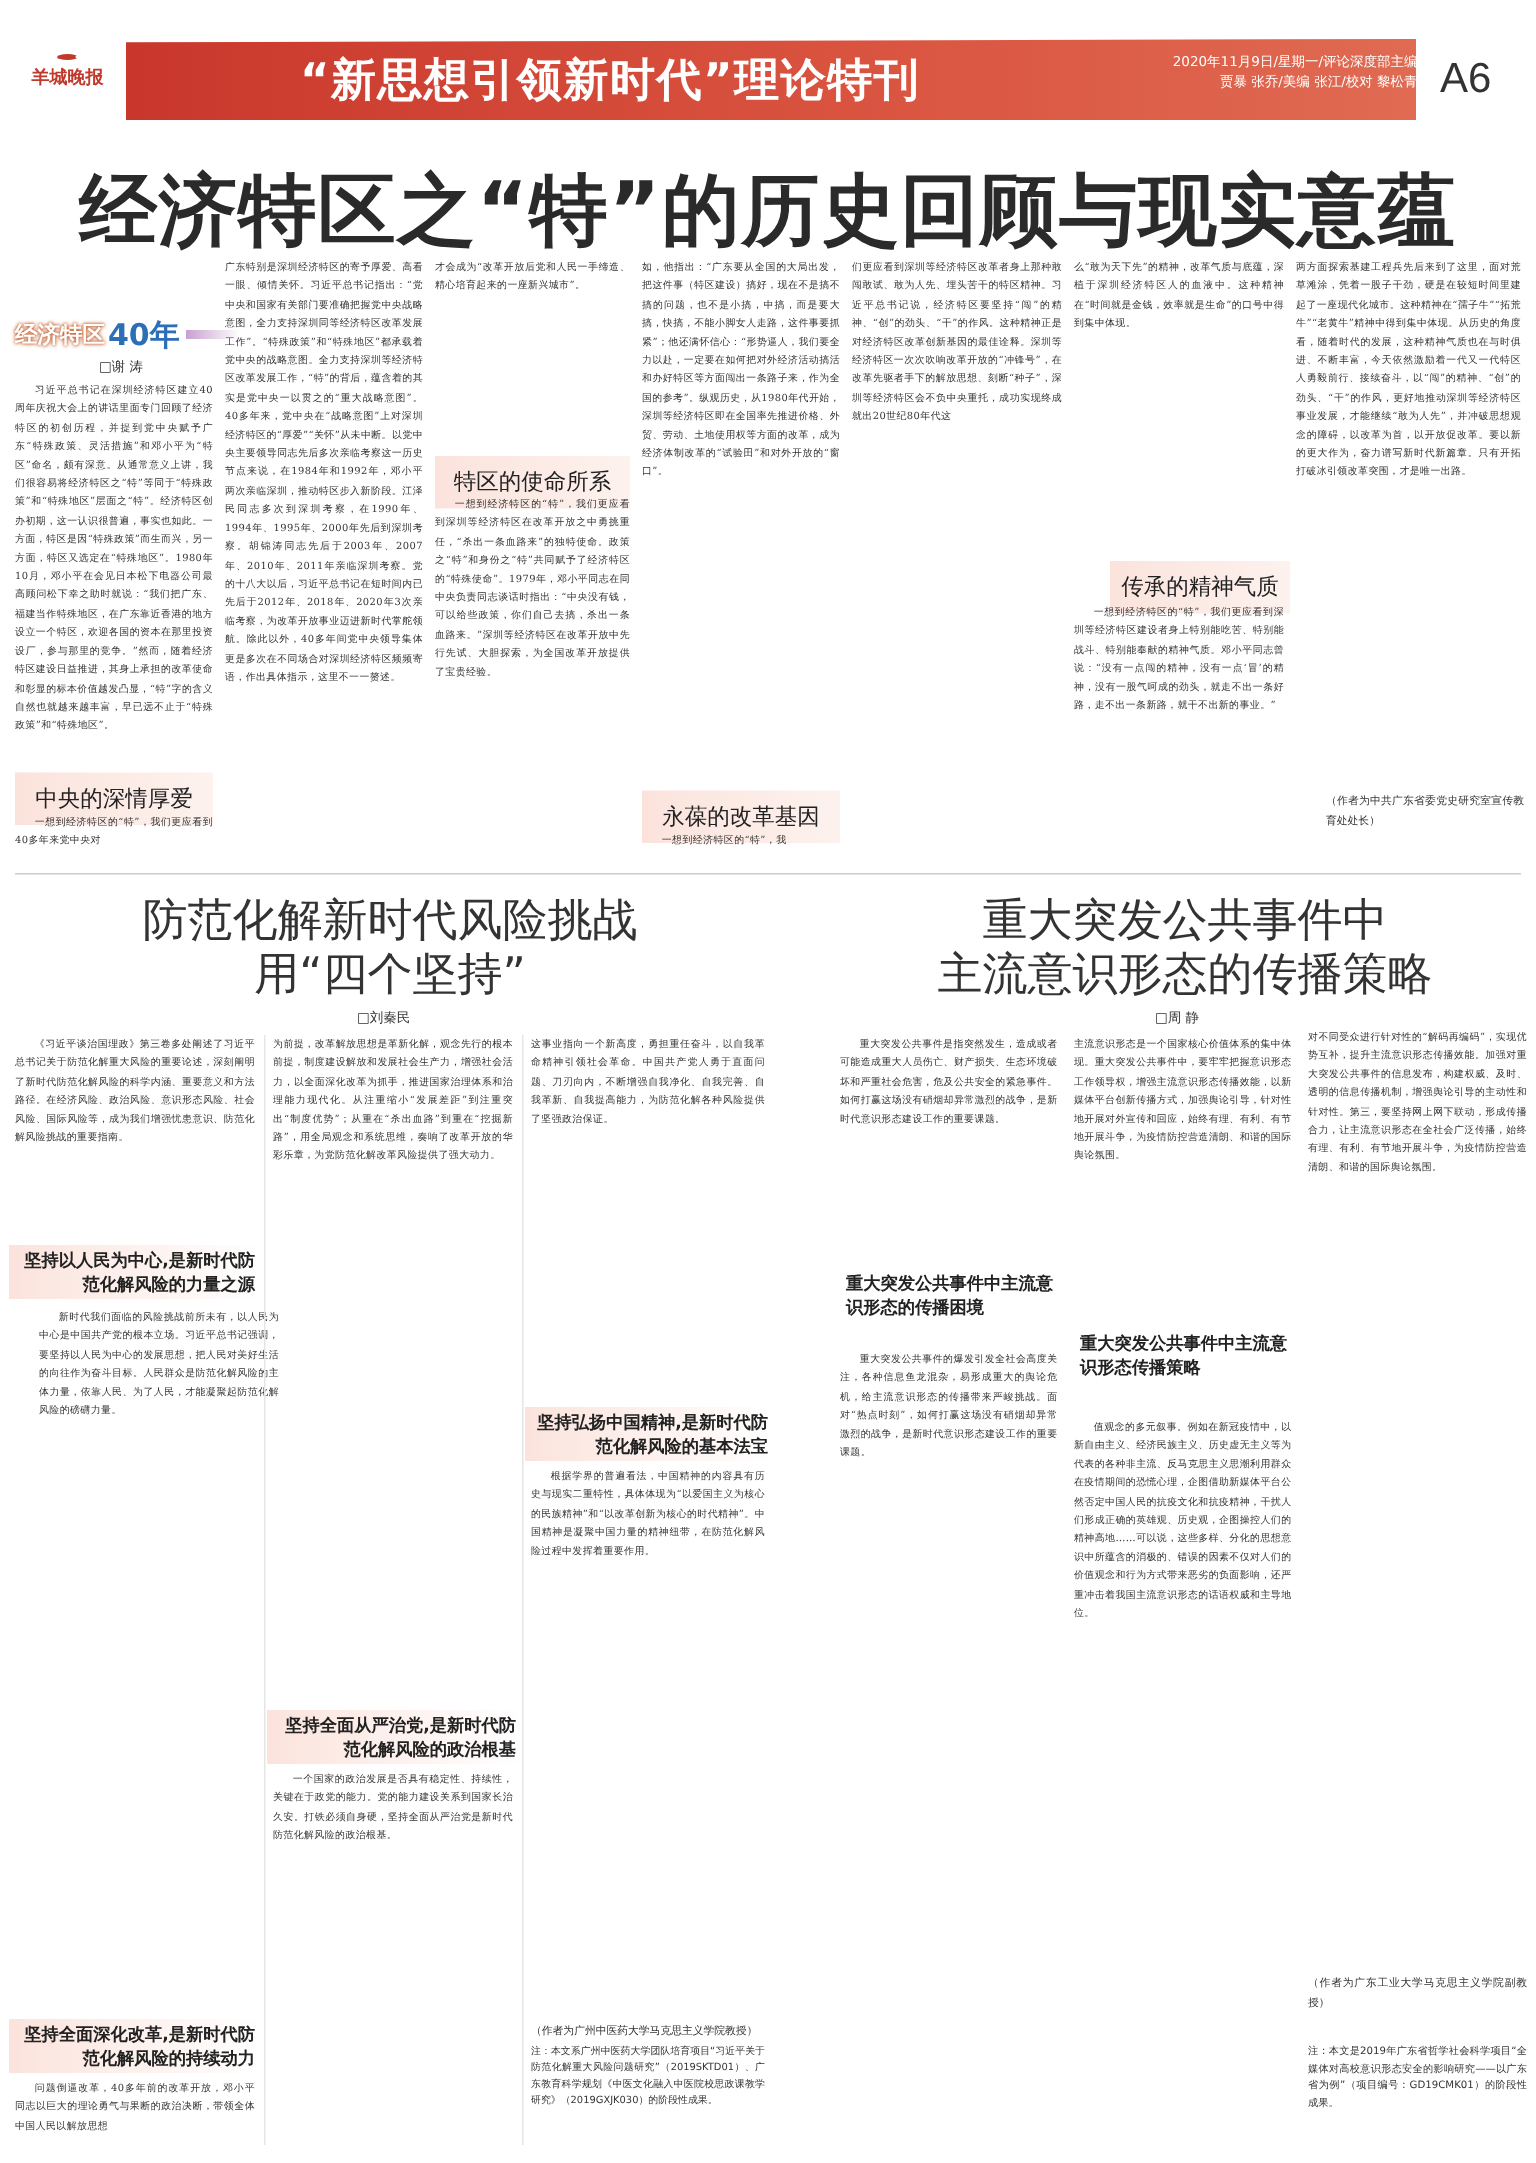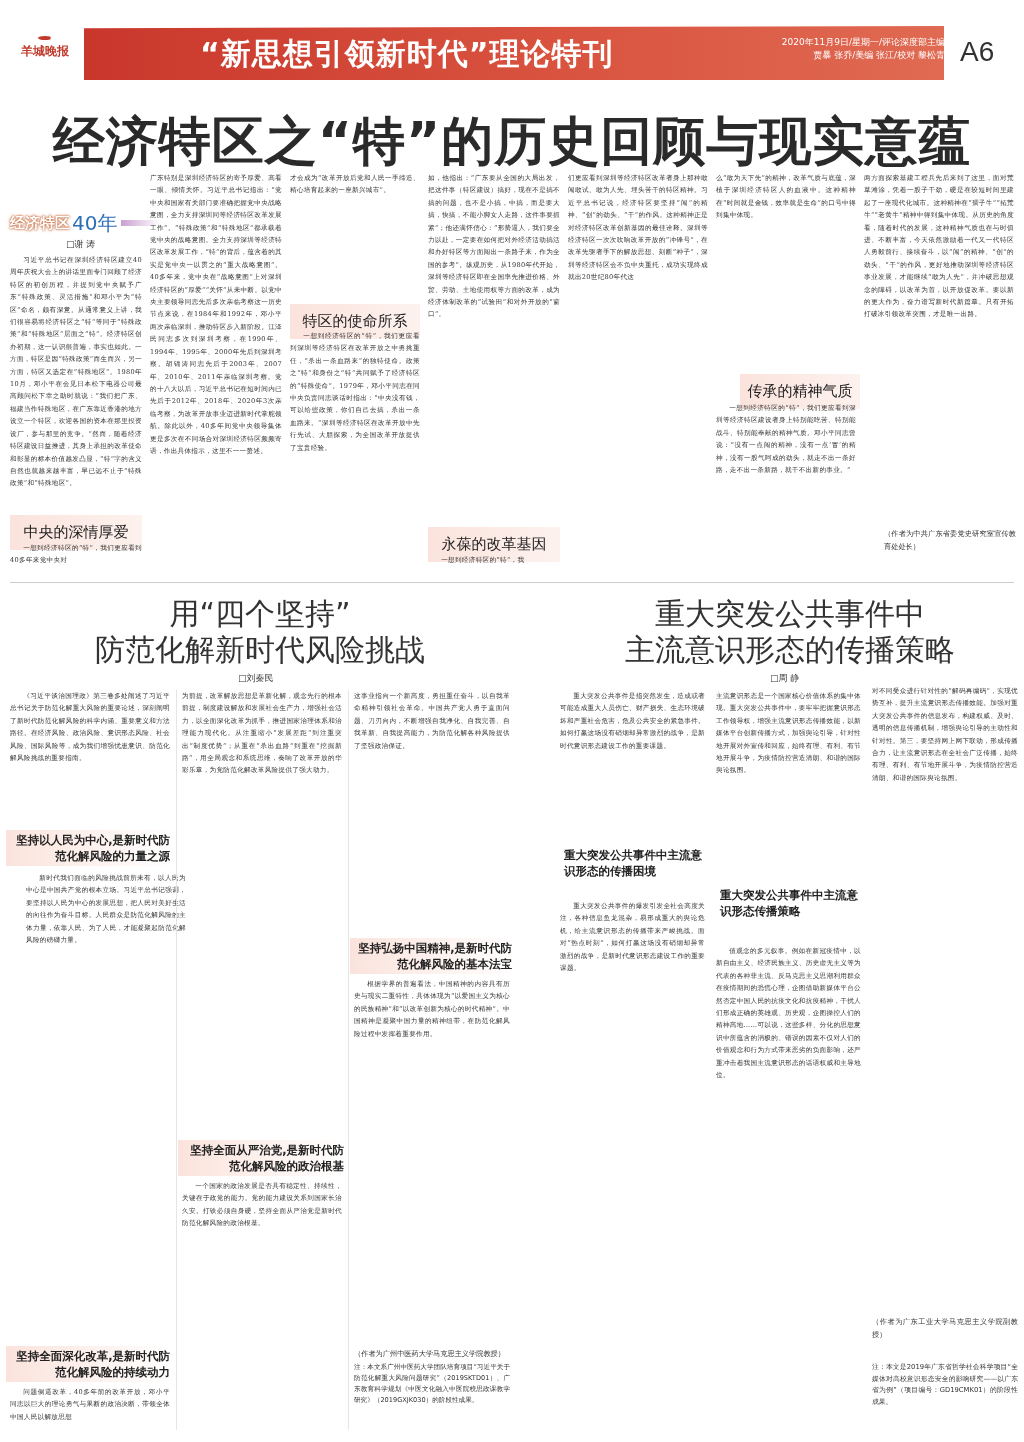--- a/index.html
+++ b/index.html
@@ -13,21 +13,21 @@
   .banner-meta{left:705px;top:36px;width:240px;color:#fff;font-size:9px;line-height:13px;text-align:right;}
   .page-no{left:960px;top:36px;font-size:28px;color:#333;font-family:"Liberation Sans",sans-serif;font-weight:300;}
   .main-title{left:0;top:106px;width:1024px;text-align:center;font-size:52px;font-weight:bold;color:#2a2a2a;letter-spacing:1px;line-height:70px;}
   
   .col{font-size:6.6px;line-height:12.4px;color:#333;text-align:justify;overflow:hidden;font-family:"DejaVu Serif",serif;letter-spacing:.3px;}
   .col p{margin:0;text-indent:2em;}
   .subhead{background:linear-gradient(90deg,#fbe3dc,#fdf2ee);text-align:center;font-size:15px;color:#222;padding:8px 0;font-family:Liberation Serif, serif;}
   .subhead2{background:linear-gradient(90deg,#fbe3dc,#fff);text-align:right;font-size:11.5px;line-height:16px;font-weight:bold;color:#222;padding:2px 4px;font-family:"DejaVu Sans",sans-serif;}
   .badge{left:10px;top:210px;width:150px;height:26px;display:flex;align-items:center;}
   .badge .chars{font-size:15px;font-weight:bold;color:#fff;text-shadow:0 0 2px #b52,0 0 3px #c63;}
-  .badge .yr{font-size:20px;font-weight:normal;color:#2d6fb6;margin-left:2px;}
+  .badge .yr{font-size:20px;font-weight:bold;color:#2d6fb6;margin-left:2px;}
   .badge .tail{flex:1;height:6px;background:linear-gradient(90deg,#c9a0d0,#fff);margin-left:4px;}
   .author{font-size:9px;color:#333;}
   .sub-title{font-size:30px;color:#333;text-align:center;line-height:36px;}
   .divider{height:1px;background:#ccc;}
   .note{font-size:7.2px;line-height:12.5px;color:#333;text-align:justify;}
   .vline{width:1px;background:#e5e5e5;}
 </style>
 </head>
 <body>
 
@@ -93,22 +93,22 @@
 </div>
 
 <div class="abs col" style="left:864px;top:172px;width:150px;height:356px;">
   <p style="text-indent:0">两方面探索基建工程兵先后来到了这里，面对荒草滩涂，凭着一股子干劲，硬是在较短时间里建起了一座现代化城市。这种精神在“孺子牛”“拓荒牛”“老黄牛”精神中得到集中体现。从历史的角度看，随着时代的发展，这种精神气质也在与时俱进、不断丰富，今天依然激励着一代又一代特区人勇毅前行、接续奋斗，以“闯”的精神、“创”的劲头、“干”的作风，更好地推动深圳等经济特区事业发展，才能继续“敢为人先”，并冲破思想观念的障碍，以改革为首，以开放促改革。要以新的更大作为，奋力谱写新时代新篇章。只有开拓打破冰引领改革突围，才是唯一出路。</p>
 </div>
 <div class="abs note" style="left:884px;top:528px;width:132px;">（作者为中共广东省委党史研究室宣传教育处处长）</div>
 
 <div class="abs divider" style="left:10px;top:582px;width:1004px;"></div>
 
 <div class="abs sub-title" style="left:40px;top:596px;width:440px;">
+  <div>防范化解新时代风险挑战</div>
   <div>用“四个坚持”</div>
-  <div>防范化解新时代风险挑战</div>
 </div>
 <div class="abs author" style="left:238px;top:672px;">□刘秦民</div>
 
 <div class="abs col" style="left:10px;top:690px;width:160px;height:130px;">
   <p>《习近平谈治国理政》第三卷多处阐述了习近平总书记关于防范化解重大风险的重要论述，深刻阐明了新时代防范化解风险的科学内涵、重要意义和方法路径。在经济风险、政治风险、意识形态风险、社会风险、国际风险等，成为我们增强忧患意识、防范化解风险挑战的重要指南。</p>
 </div>
 <div class="abs subhead2" style="left:6px;top:830px;width:160px;">坚持以人民为中心,是新时代防范化解风险的力量之源</div>
 <div class="abs col" style="left:26px;top:872px;width:160px;height:465px;">
   <p>新时代我们面临的风险挑战前所未有，以人民为中心是中国共产党的根本立场。习近平总书记强调，要坚持以人民为中心的发展思想，把人民对美好生活的向往作为奋斗目标。人民群众是防范化解风险的主体力量，依靠人民、为了人民，才能凝聚起防范化解风险的磅礴力量。</p>
 </div>

